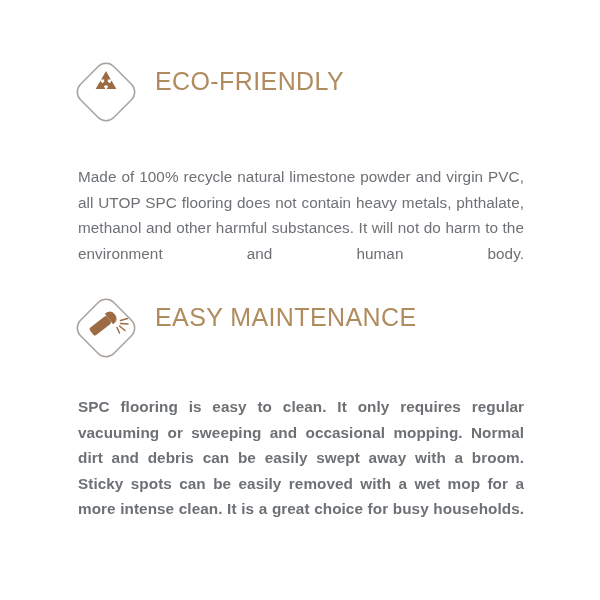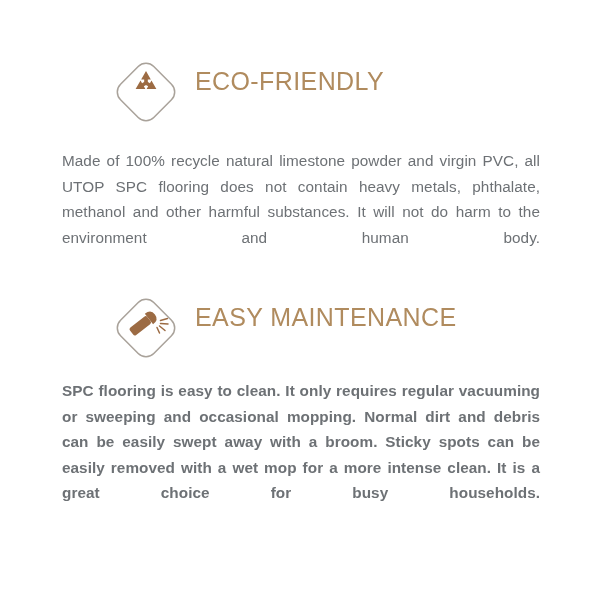--- a/index.html
+++ b/index.html
@@ -29,21 +29,20 @@
     position: absolute;
     left: 0;
     width: 600px;
   }
   #feature-eco   { top: 50px; }
   #feature-maint { top: 286px; }
 
   .feature-head {
     position: relative;
     height: 80px;
-    margin-left: 40px;
   }
 
   .feature-icon {
     position: absolute;
     left: 70px;
     top: 6px;
     width: 72px;
     height: 72px;
   }
   .feature-icon svg { display: block; width: 72px; height: 72px; }
@@ -66,21 +65,21 @@
     width: 478px;
     font-size: 15.3px;
     line-height: 25.6px;
     color: #6d7175;
     text-align: justify;
     text-justify: inter-word;
     letter-spacing: 0.05px;
   }
   #body-eco   { top: 98px; }
   #body-maint { top: 92px; font-weight: bold; }
-  .feature-body p { margin: 0; }
+  .feature-body p { margin: 16px; }
   
   .feature-body p::after {
     content: "";
     display: inline-block;
     width: 100%;
   }
 </style>
 </head>
 <body>
 

